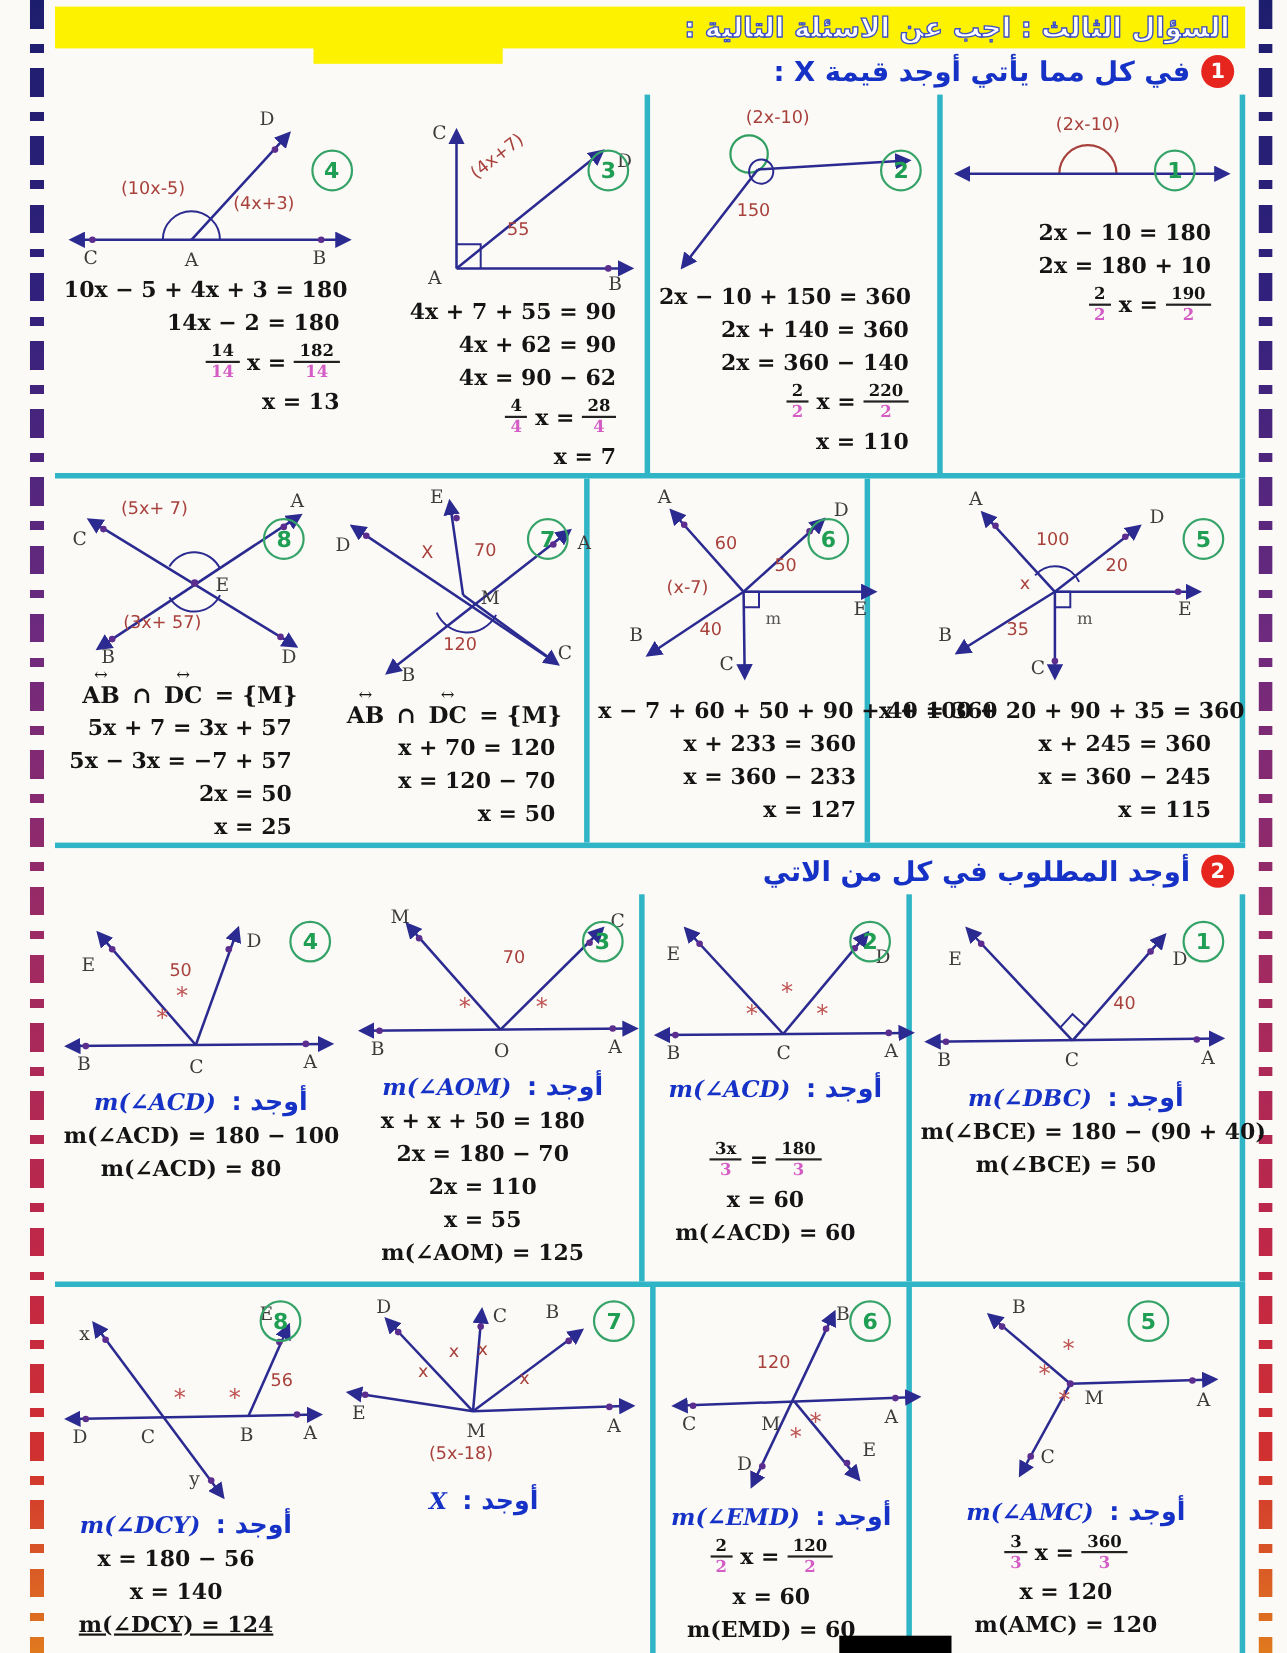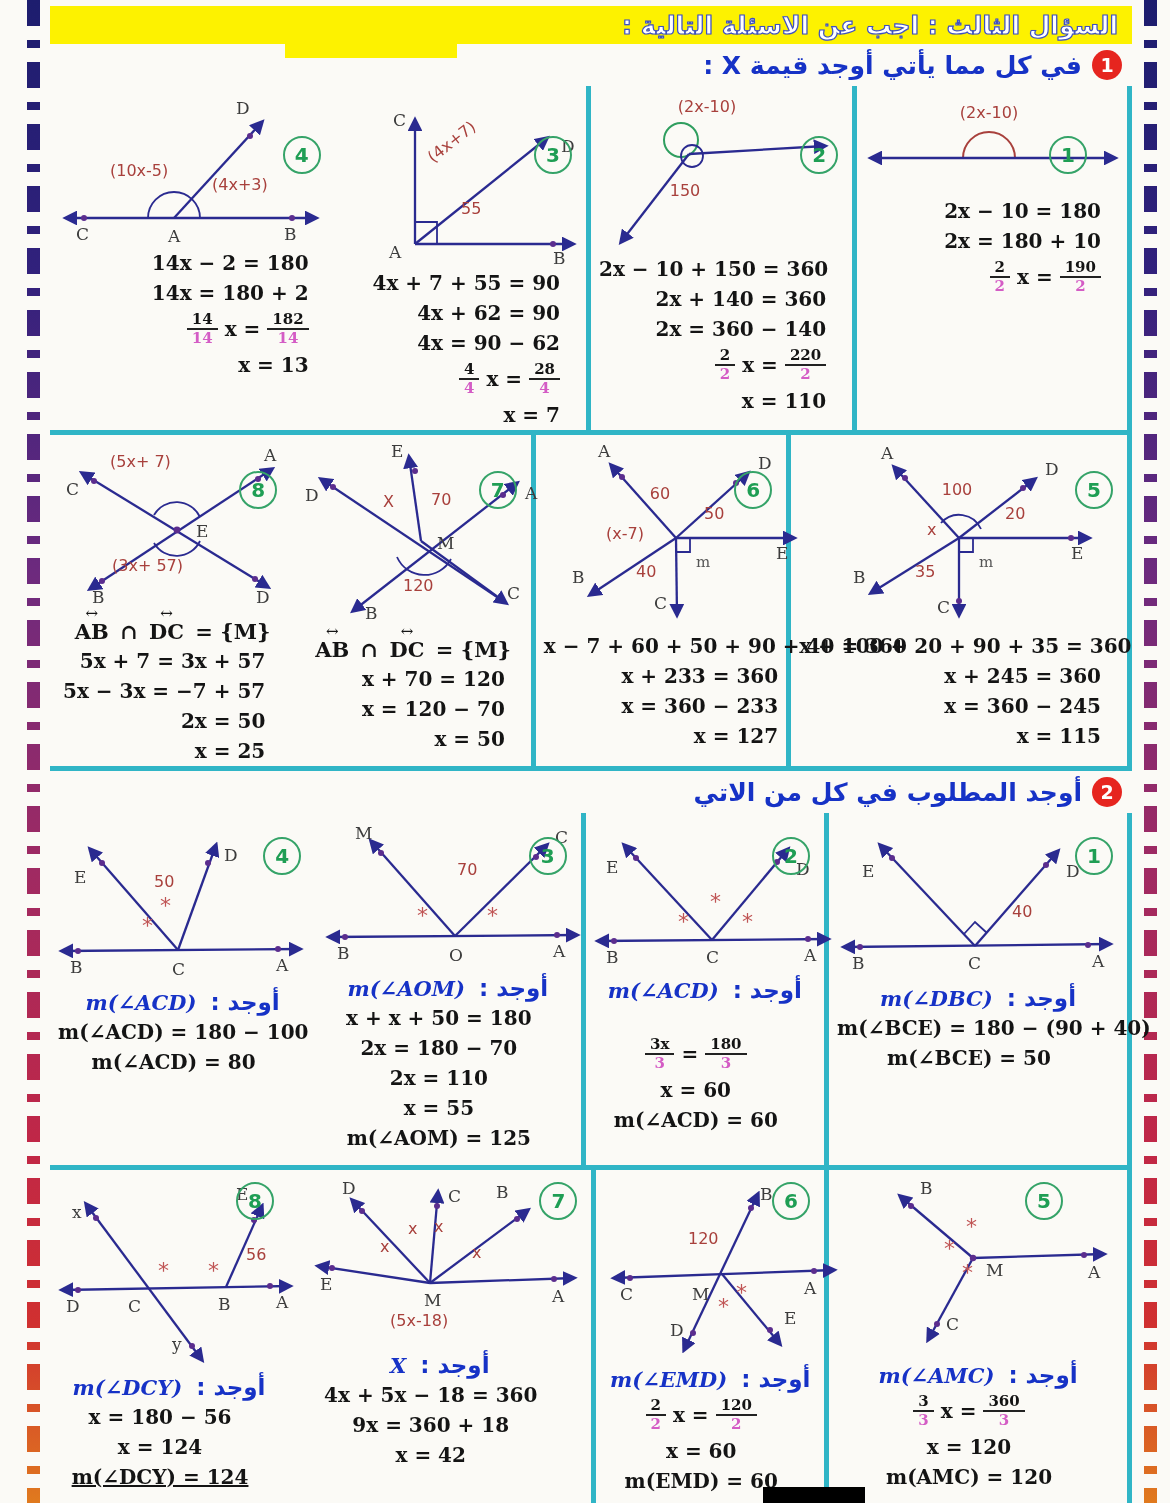--- a/index.html
+++ b/index.html
@@ -187,22 +187,22 @@
         <circle class="dot" cx="240" cy="124" r="3"></circle>
         <circle class="dot" cx="198" cy="42" r="3"></circle>
         <text class="pt" x="184" y="20">D</text>
         <text class="pt" x="24" y="146">C</text>
         <text class="pt" x="116" y="148">A</text>
         <text class="pt" x="232" y="146">B</text>
         <text class="rl" x="58" y="82">(10x-5)</text>
         <text class="rl" x="160" y="96">(4x+3)</text>
       </svg>
       <div class="solution">
+          <div class="sol-line">10x − 5 + 4x + 3 = 180</div>
           <div class="sol-line">14x − 2 = 180</div>
-          <div class="sol-line">14x = 180 + 2</div>
           <div class="sol-line frac-line">
             <span class="frac">
               <span class="fn">14</span>
               <span class="fd">14</span>
             </span>
             <span class="fmid">x =</span>
             <span class="frac">
               <span class="fn">182</span>
               <span class="fd">14</span>
             </span>
@@ -588,25 +588,20 @@
         <text class="rl" x="90" y="74">x</text>
         <text class="rl" x="118" y="56">x</text>
         <text class="rl" x="144" y="54">x</text>
         <text class="rl" x="182" y="80">x</text>
         <text class="rl" x="100" y="148">(5x-18)</text>
       </svg>
       <div class="question">
         <span>أوجد :</span>
         <span class="q-expr">X</span>
       </div>
-      <div class="solution" style="text-align:center">
-          <div class="sol-line" style="text-align: center;">4x + 5x − 18 = 360</div>
-          <div class="sol-line" style="text-align: center;">9x = 360 + 18</div>
-          <div class="sol-line" style="text-align: center;">x = 42</div>
-        </div>
     </div>
 
     <div class="cell">
       <span class="badge-green">8</span>
       <svg class="diag" width="252" height="190" viewBox="0 0 252 190">
         <line class="ln" x1="12" y1="112" x2="240" y2="108" marker-start="url(#arr)" marker-end="url(#arr)"></line>
         <line class="ln" x1="36" y1="26" x2="152" y2="182" marker-start="url(#arr)" marker-end="url(#arr)"></line>
         <line class="ln" x1="176" y1="109" x2="212" y2="28" marker-end="url(#arr)"></line>
         <circle class="dot" cx="46" cy="40" r="3"></circle>
         <circle class="dot" cx="28" cy="112" r="3"></circle>
@@ -623,21 +618,21 @@
         <text class="rl" x="196" y="82">56</text>
         <text class="star" x="108" y="100">*</text>
         <text class="star" x="158" y="100">*</text>
       </svg>
       <div class="question">
         <span>أوجد :</span>
         <span class="q-expr">m(∠DCY)</span>
       </div>
       <div class="solution" style="text-align:center">
           <div class="sol-line" style="text-align: center;">x = 180 − 56</div>
-          <div class="sol-line" style="text-align: center;">x = 124</div>
+          <div class="sol-line" style="text-align: center;">x = 140</div>
           <div class="sol-line" style="text-align: center; text-decoration: underline;">m(∠DCY) = 124</div>
         </div>
     </div>
   </div>
 
 </div>
 
 <div class="black-bar"></div>
 
 </body></html>

